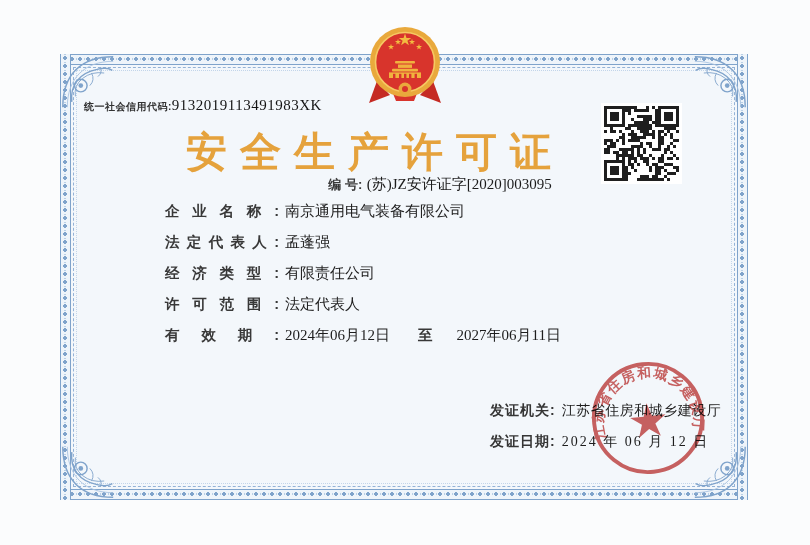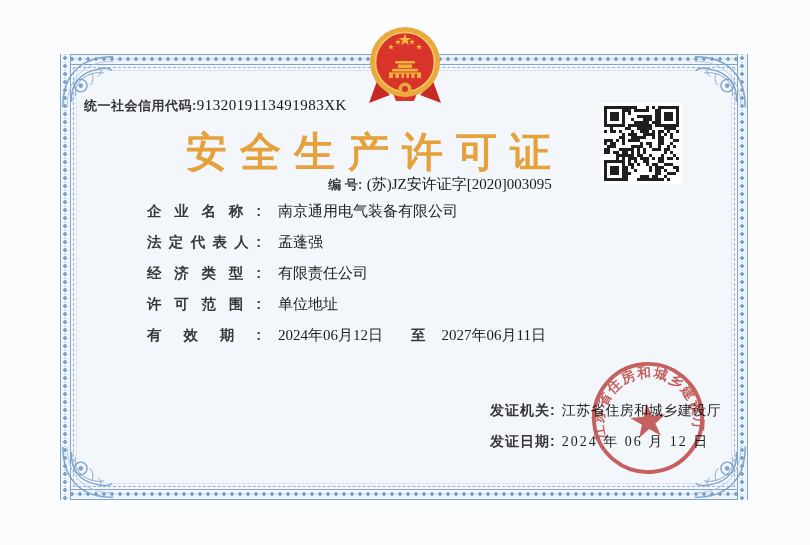--- a/index.html
+++ b/index.html
@@ -25,35 +25,35 @@
   .inner-dash{position:absolute;inset:13px;border:1px dashed #93b2d6;pointer-events:none;}
   .inner-dot{position:absolute;inset:16px;border:1px dotted #c2d5ea;pointer-events:none;}
   .corner{position:absolute;width:54px;height:54px;}
   .corner.tl{left:1px;top:1px;}
   .corner.tr{right:1px;top:1px;transform:scaleX(-1);}
   .corner.bl{left:1px;bottom:1px;transform:scaleY(-1);}
   .corner.br{right:1px;bottom:1px;transform:scale(-1,-1);}
 
   
   .credit{position:absolute;left:84px;top:96px;white-space:nowrap;}
-  .credit .lbl{font-weight:bold;font-size:13px;color:#333;letter-spacing:.5px;}
+  .credit .lbl{font-weight:bold;font-size:10px;color:#333;letter-spacing:.5px;}
   .credit .val{font-family:"Liberation Serif",serif;font-size:15px;color:#141414;letter-spacing:.5px;}
 
   .title{position:absolute;left:60px;top:125px;width:617px;text-align:center;
          font-size:41px;font-weight:bold;color:#E5A23C;letter-spacing:13px;text-indent:13px;}
 
   .license{position:absolute;left:60px;top:175px;width:760px;text-align:center;white-space:nowrap;}
   .license .lbl{font-weight:bold;font-size:13px;color:#3a3a3a;}
   .license .val{font-family:"Liberation Serif",serif;font-size:15px;color:#1c1c1c;}
 
   .fields{position:absolute;left:147px;top:202px;}
   .frow{height:31px;white-space:nowrap;}
   .f-label{display:inline-block;width:114px;font-weight:bold;font-size:14.5px;color:#383838;
-           text-align:justify;text-align-last:justify;vertical-align:top;}
-  .f-value{font-family:"Liberation Serif",serif;font-size:15px;color:#1d1d1d;margin-left:17px;}
+           text-align:justify;text-align-last:justify;vertical-align:top;margin-left:18px;}
+  .f-value{font-family:"Liberation Serif",serif;font-size:15px;color:#1d1d1d;margin-left:6px;}
   .to-label{font-weight:bold;font-size:14.5px;color:#383838;margin:0 16px 0 28px;}
 
   .issuer-row{position:absolute;white-space:nowrap;}
   .i-label{font-weight:bold;font-size:14px;color:#353535;letter-spacing:1px;margin-top:28px;}
   .i-value{font-family:"Liberation Serif",serif;font-size:14px;color:#1d1d1d;margin-left:6px;letter-spacing:.5px;}
   .i-date{letter-spacing:2px;font-weight:400;}
 
   .qr{position:absolute;left:601px;top:103px;background:#fff;padding:3px;line-height:0;}
 
   .emblem{position:absolute;left:362px;top:23px;z-index:3;}
@@ -480,24 +480,24 @@
     <div class="frow">
       <span class="f-label">企业名称:</span><span class="f-value">南京通用电气装备有限公司</span>
     </div>
     <div class="frow">
       <span class="f-label">法定代表人:</span><span class="f-value">孟蓬强</span>
     </div>
     <div class="frow">
       <span class="f-label">经济类型:</span><span class="f-value">有限责任公司</span>
     </div>
     <div class="frow">
-      <span class="f-label">许可范围:</span><span class="f-value">单位地址</span>
+      <span class="f-label">许可范围:</span><span class="f-value">法定代表人</span>
     </div>
     <div class="frow">
-      <span class="f-label">有效期:</span><span class="f-value">2024年06月12日</span><span class="to-label">至</span><span class="f-value" style="margin-left:0">2027年06月11日</span>
+      <span class="f-label">有效期:</span><span class="f-value">2024年06月12日</span><span class="to-label">至</span><span class="f-value" style="margin-left:8px">2027年06月11日</span>
     </div>
   </div>
 
   <div class="issuer-row" style="left:490px;top:401px;">
     <span class="i-label">发证机关:</span><span class="i-value">江苏省住房和城乡建设厅</span>
   </div>
   <div class="issuer-row" style="left:490px;top:432px;">
     <span class="i-label">发证日期:</span><span class="i-value i-date">2024 年 06 月 12 日</span>
   </div>
 

